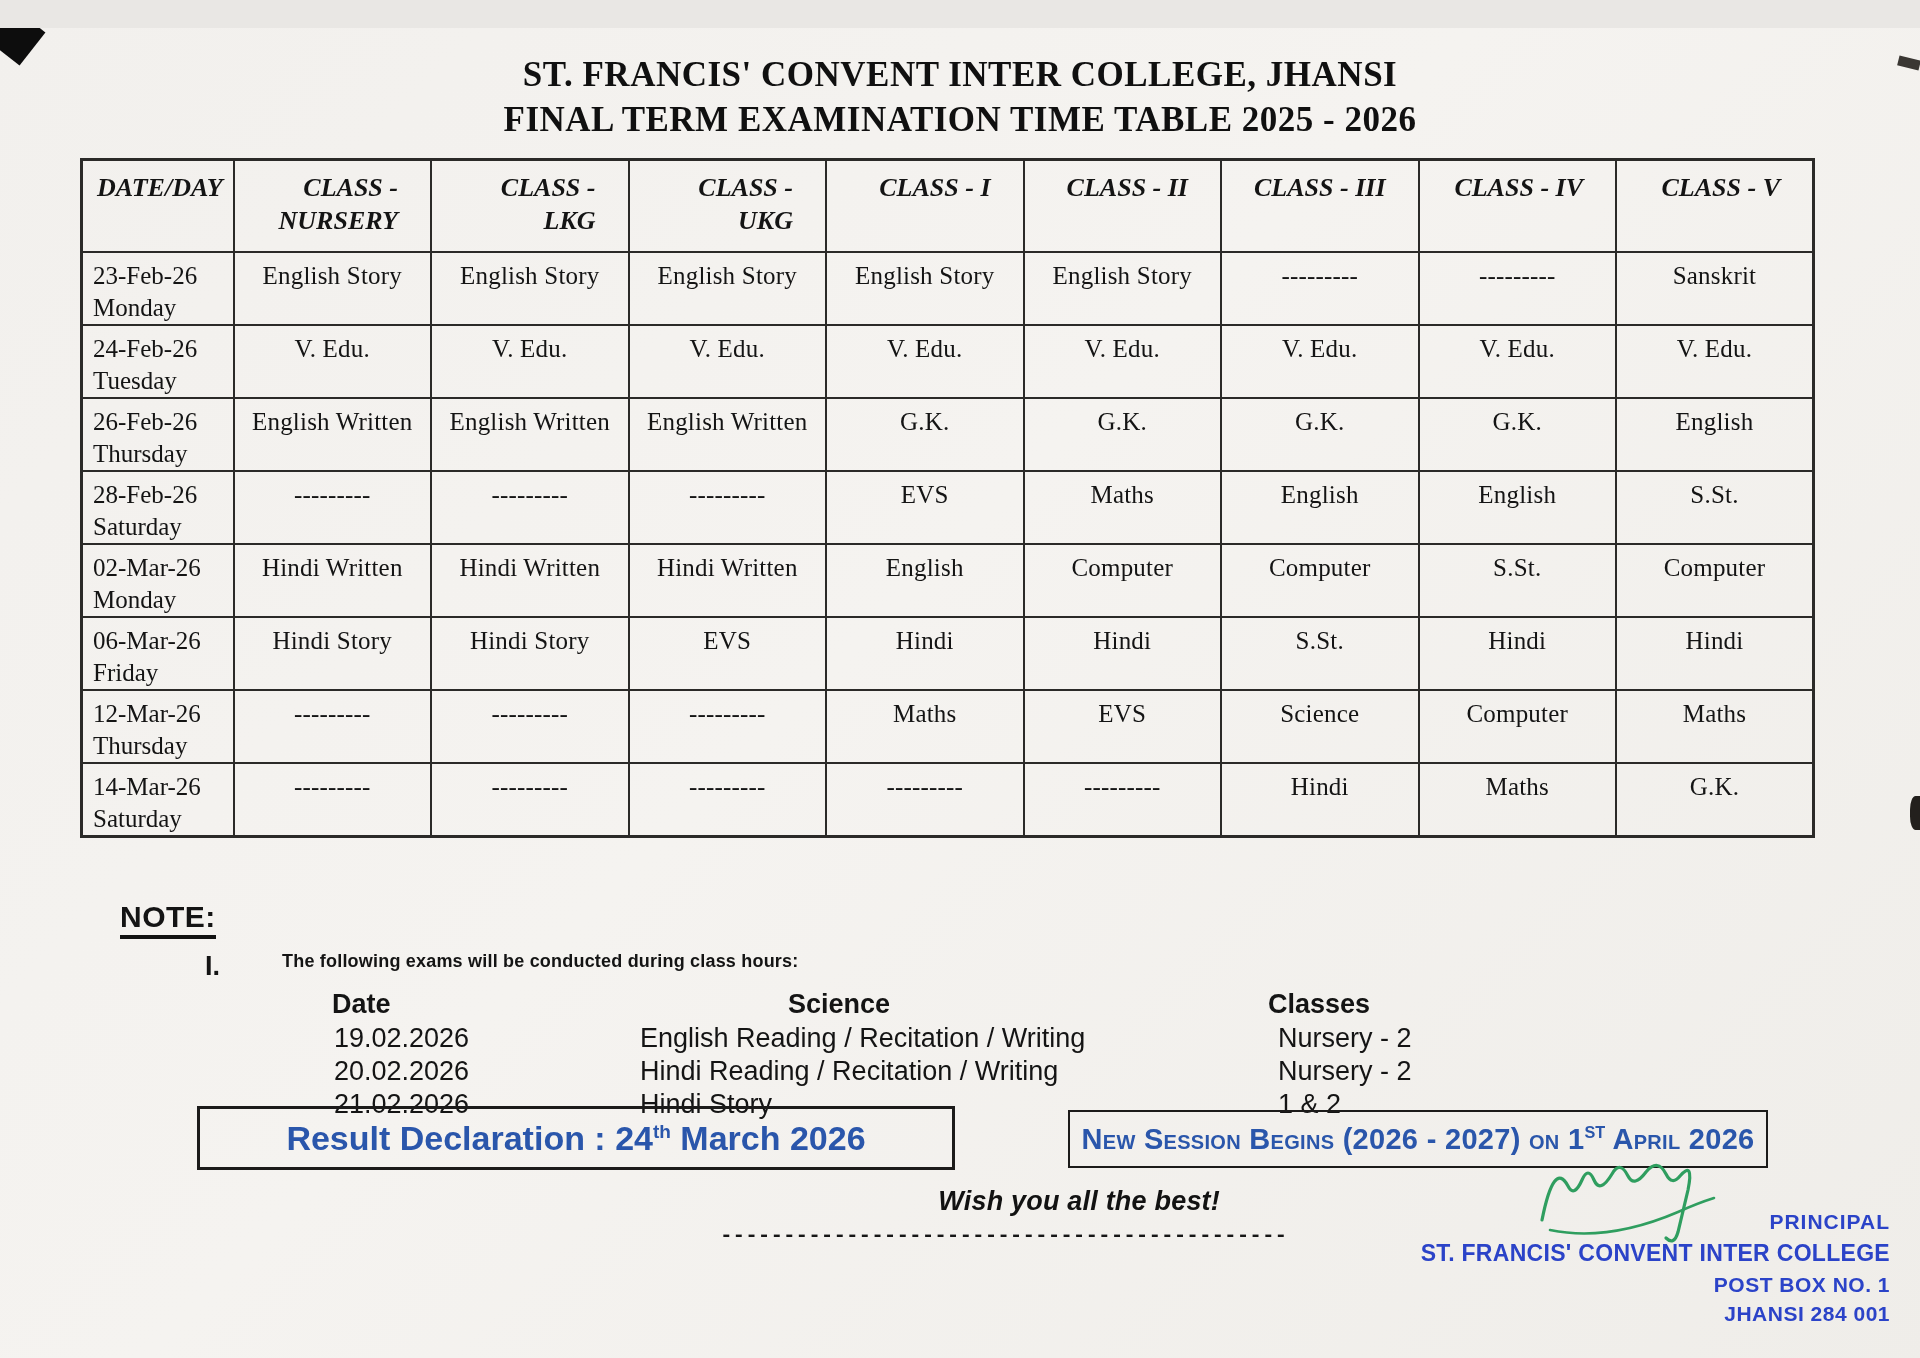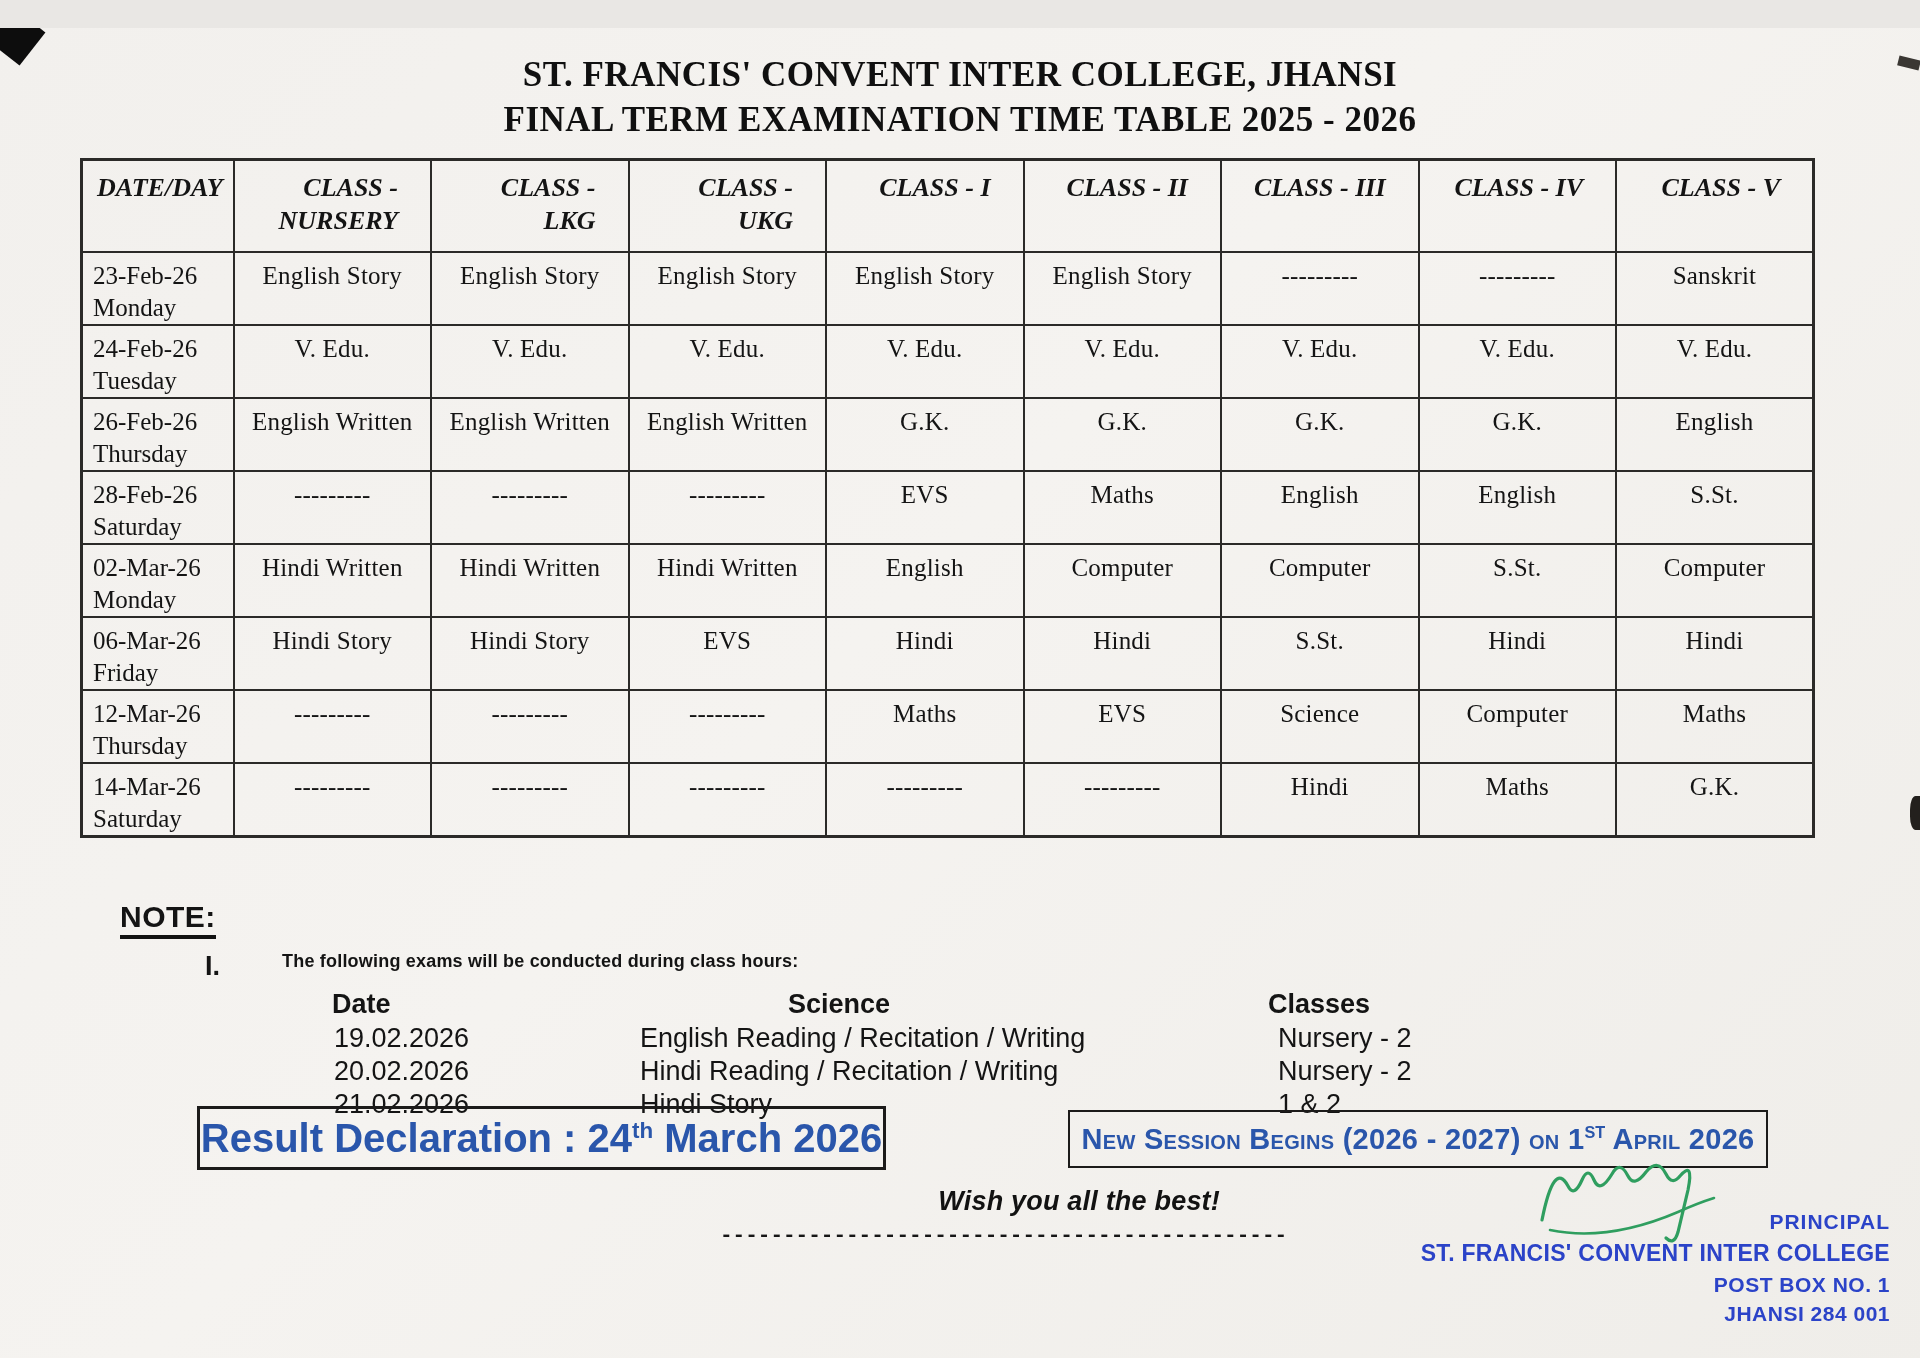--- a/index.html
+++ b/index.html
@@ -113,21 +113,21 @@
     position: absolute;
     border: 3px solid #1c1b1a;
     background: transparent;
     display: flex;
     align-items: center;
     justify-content: center;
     font-family: "Liberation Sans", sans-serif;
     font-weight: 700;
     color: var(--accent-blue, #2a56ab);
   }
-  .box-result { left: 197px; top: 1078px; width: 689px; height: 64px; font-size: 40px; }
+  .box-result { left: 197px; top: 1078px; width: 758px; height: 64px; font-size: 34px; }
   .box-session { left: 1068px; top: 1082px; width: 700px; height: 58px; font-size: 29px; border-width: 2px; }
   .box-session .sc { font-variant: small-caps; letter-spacing: 0.3px; }
   .sup { font-size: 0.56em; vertical-align: super; line-height: 0; }
   .box-session .sup { text-transform: uppercase; }
 
   .wish-line {
     position: absolute;
     left: 720px; top: 1158px; width: 500px;
     text-align: right;
     font-family: "Liberation Sans", sans-serif;

